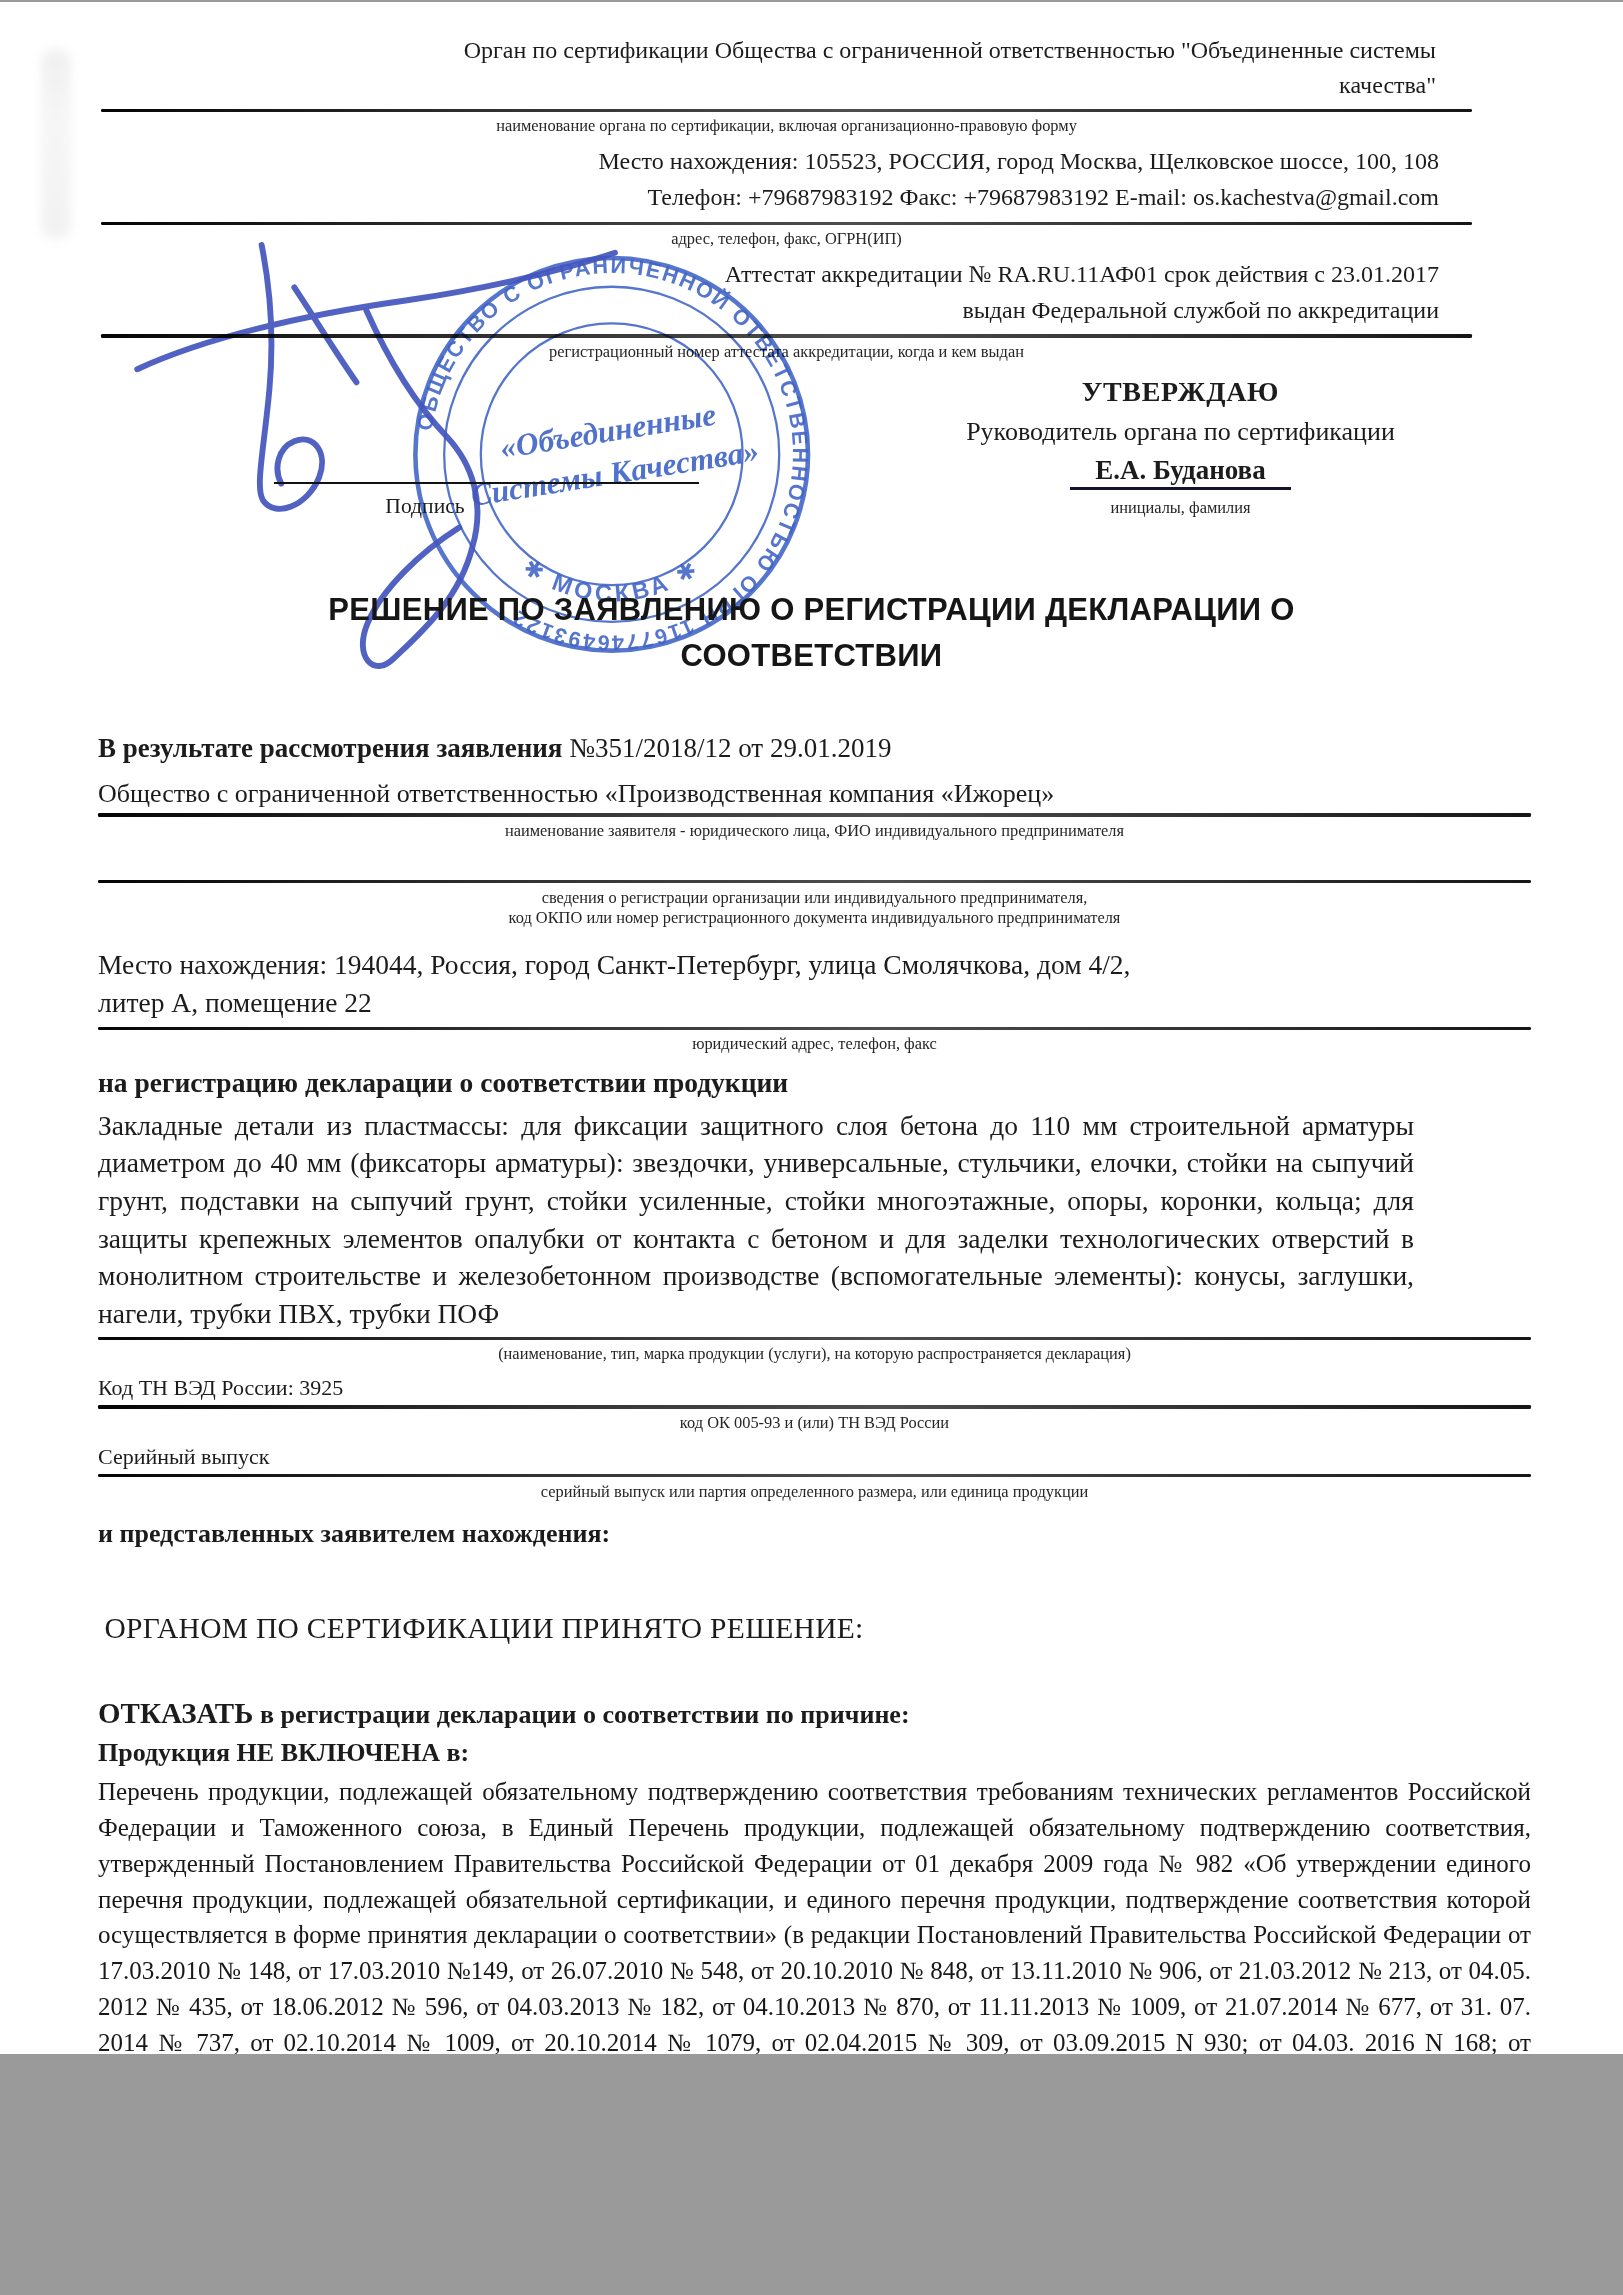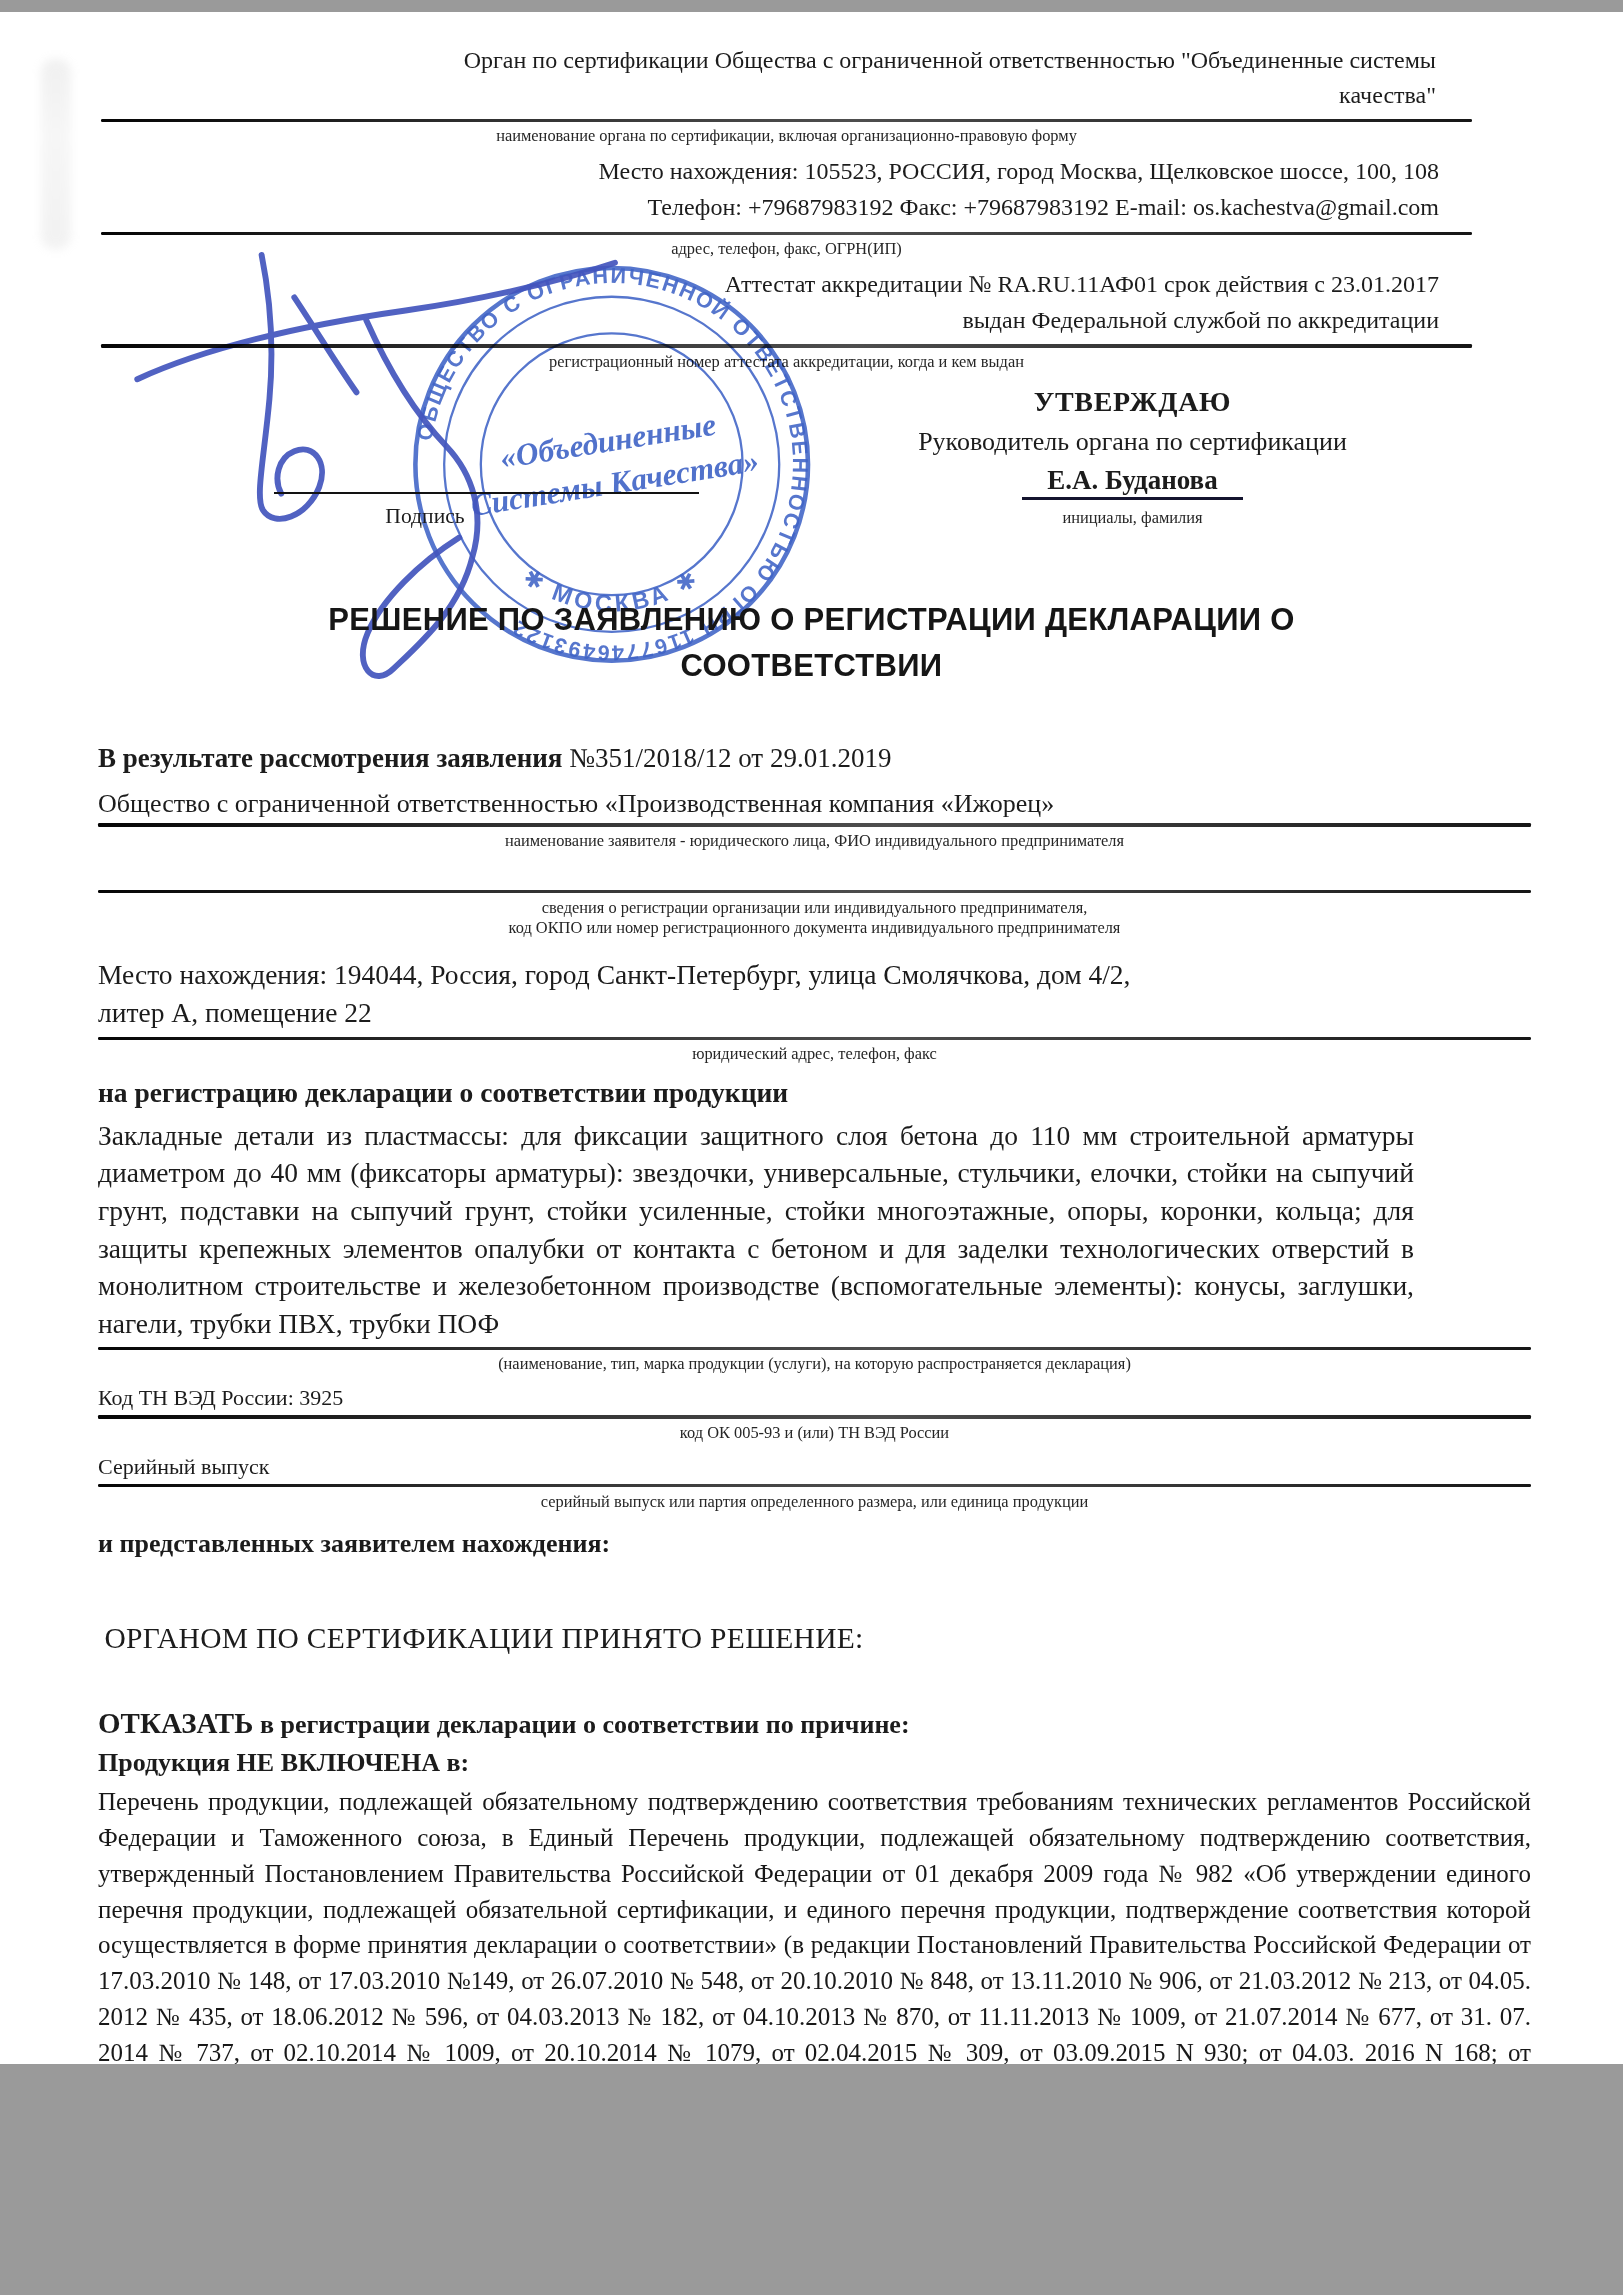--- a/index.html
+++ b/index.html
@@ -1,19 +1,19 @@
 <!DOCTYPE html>
 <html style="font-size:10.5px"><head>
 <meta charset="utf-8">
 <style>
   html,body{margin:0;padding:0;background:#9a9a9a;}
   .page{
     position:relative;
     width:1623px;height:2052px;
-    margin:12px auto;
+    margin:2px auto;
     background:#ffffff;
     font-family:"Liberation Serif","DejaVu Serif",serif;
     color:#1c1c1c;
     overflow:hidden;
   }
   
   .rule{
     height:3.3px;
     background:linear-gradient(90deg,#050505 0%,#303030 28%,#4e4e4e 55%,#161616 100%);
     border-radius:1.3px;
@@ -32,21 +32,21 @@
     padding-right:36px;white-space:pre-line;
   }
   .header-block .rule{margin-top:6.5px;}
   .header-block .caption{margin-top:3.9px;}
   .hdr-line{
     font-size:24px;line-height:1.5;text-align:right;padding-right:33px;
   }
   .hdr-gap{height:6.5px;}
   
   .approval{
-    position:absolute;left:828px;top:374px;width:609px;
+    position:absolute;left:876px;top:374px;width:609px;
     text-align:center;
   }
   .approve-label{font-size:28px;font-weight:bold;letter-spacing:0.7px;}
   .approver-title{font-size:26px;margin-top:9.2px;}
   .approver-name{
     display:inline-block;font-size:27px;font-weight:bold;
     border-bottom:3.3px solid #14142e;padding:0 25px 1.3px 25px;margin-top:7.9px;
   }
   .approval .caption{margin-top:7.9px;}
   

